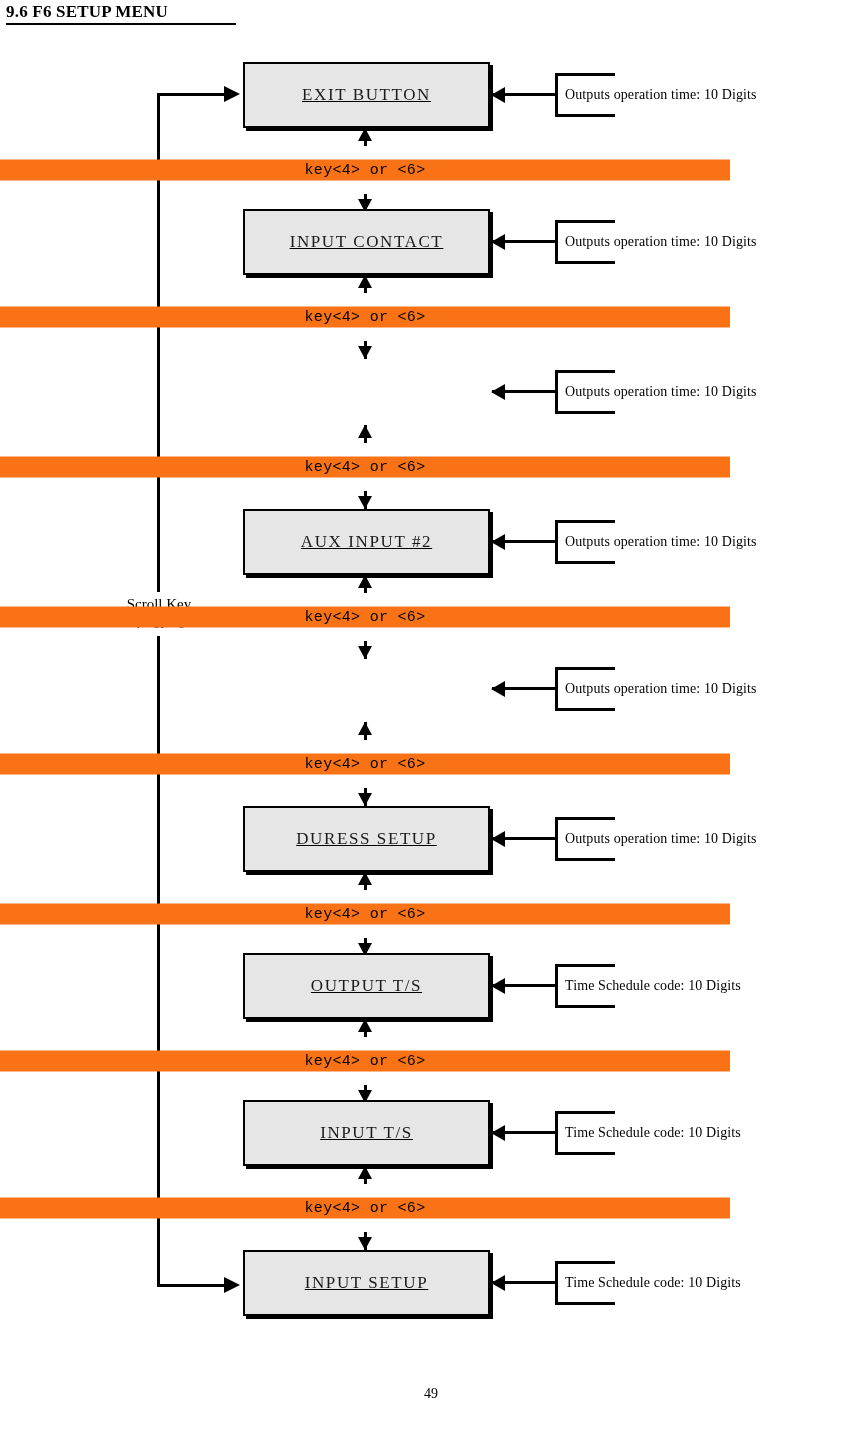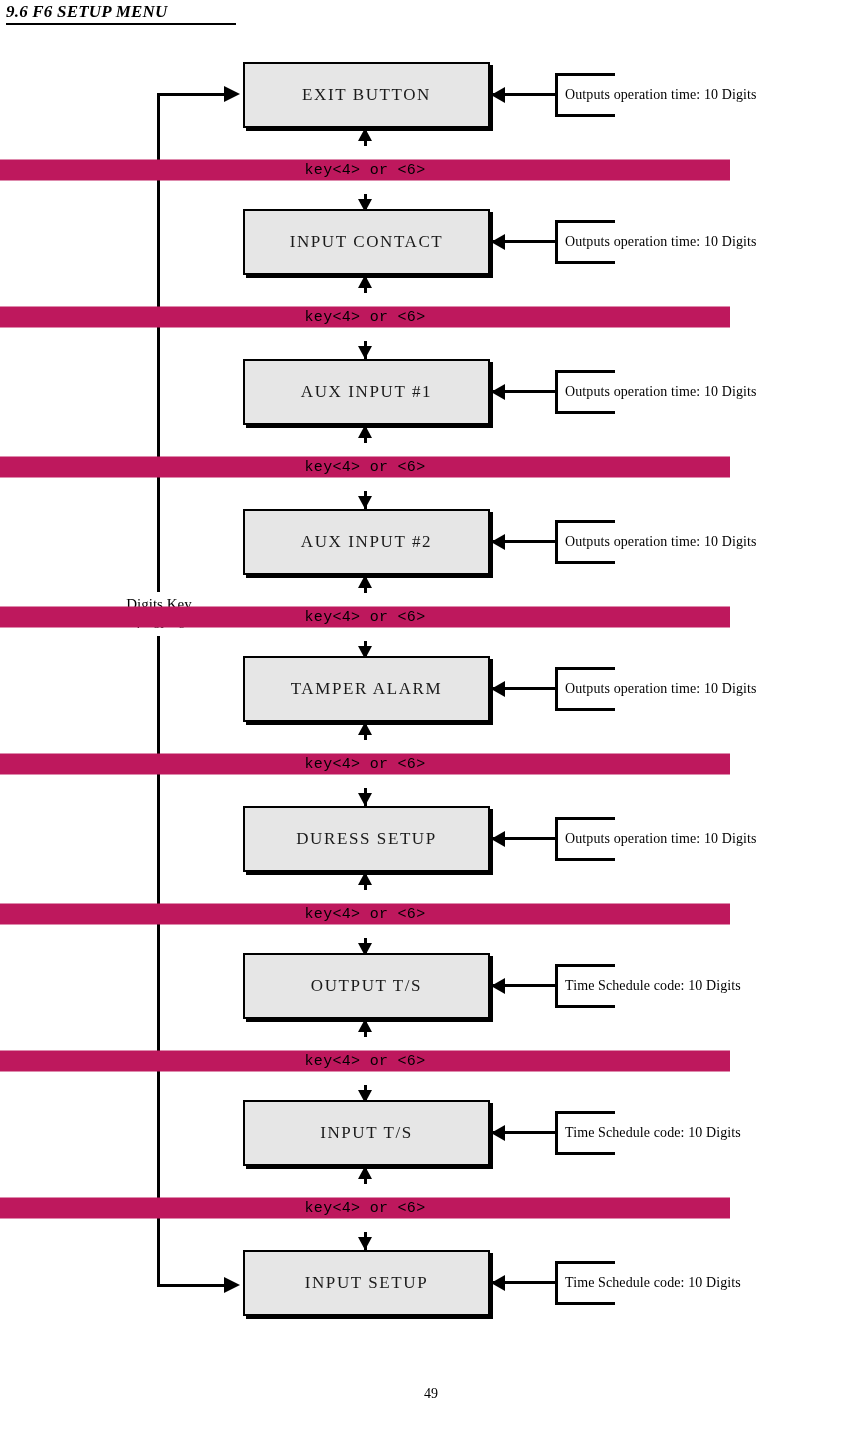--- a/index.html
+++ b/index.html
@@ -19,21 +19,20 @@
   
   #page-heading {
     position: absolute;
     left: 6px;
     top: 2px;
     font-family: "Liberation Serif", serif;
     font-weight: bold;
     font-size: 17px;
     letter-spacing: 0.2px;
     white-space: nowrap;
-    font-style: italic;
   }
   #page-heading .rule {
     position: absolute;
     left: 0;
     top: 21px;
     width: 230px;
     height: 2px;
     background: #000;
   }
 
@@ -52,20 +51,21 @@
     left: 243px;
     width: 247px;
     height: 66px;
     background: #e6e6e6;
     border: 2px solid #000000;
     box-shadow: 3px 3px 0 0 #000000;
     box-sizing: border-box;
     display: flex;
     align-items: center;
     justify-content: center;
+    text-decoration: underline;
   }
   .menu-box .label {
     font-family: "Liberation Serif", serif;
     font-size: 17px;
     letter-spacing: 1.6px;
     white-space: nowrap;
     color: #1a1a1a;
   }
 
   
@@ -161,21 +161,21 @@
     position: absolute;
     left: 0;
     top: 50%;
     transform: translateY(-50%);
     width: 730px;
     text-align: center;
     font-family: "Liberation Mono", monospace;
     font-size: 15px;
     letter-spacing: 0.3px;
     white-space: nowrap;
-    background: #be185d;
+    background: #f97316;
     padding: 2px 0;
   }
 
   
   #loop-vline {
     position: absolute;
     left: 157px;
     top: 95px;
     width: 3px;
     height: 1192px;
@@ -250,21 +250,21 @@
 
 <div id="diagram">
 
   <div id="loop-vline"></div>
   <div id="loop-top-h"></div>
   <div id="loop-top-arrow"></div>
   <div id="loop-bottom-h"></div>
   <div id="loop-bottom-arrow"></div>
 
   <div id="scroll-key-label">
-    <div>Digits Key</div>
+    <div>Scroll Key</div>
     <div>&lt;4&gt; or &lt;6&gt;</div>
   </div>
 
   <div class="menu-box" style="top:62px">
     <span class="label">EXIT  BUTTON</span>
   </div>
   <div class="annot-arrow" style="top:93px"></div>
   <div class="annot" style="top:73px">
     <span class="bar-top"></span>
     <span class="bar-left"></span>
@@ -292,23 +292,20 @@
   </div>
 
   <div class="connector" style="top:275px">
     <span class="head-up"></span>
     <span class="seg seg-up"></span>
     <span class="key-label">key&lt;4&gt; or &lt;6&gt;</span>
     <span class="seg seg-down"></span>
     <span class="head-down"></span>
   </div>
 
-  <div class="menu-box" style="top:359px">
-    <span class="label">AUX INPUT #1</span>
-  </div>
   <div class="annot-arrow" style="top:390px"></div>
   <div class="annot" style="top:370px">
     <span class="bar-top"></span>
     <span class="bar-left"></span>
     <span class="bar-bottom"></span>
     <span class="annot-text">Outputs operation time: 10 Digits</span>
   </div>
 
   <div class="connector" style="top:425px">
     <span class="head-up"></span>
@@ -330,23 +327,20 @@
   </div>
 
   <div class="connector" style="top:575px">
     <span class="head-up"></span>
     <span class="seg seg-up"></span>
     <span class="key-label">key&lt;4&gt; or &lt;6&gt;</span>
     <span class="seg seg-down"></span>
     <span class="head-down"></span>
   </div>
 
-  <div class="menu-box" style="top:656px">
-    <span class="label">TAMPER ALARM</span>
-  </div>
   <div class="annot-arrow" style="top:687px"></div>
   <div class="annot" style="top:667px">
     <span class="bar-top"></span>
     <span class="bar-left"></span>
     <span class="bar-bottom"></span>
     <span class="annot-text">Outputs operation time: 10 Digits</span>
   </div>
 
   <div class="connector" style="top:722px">
     <span class="head-up"></span>

